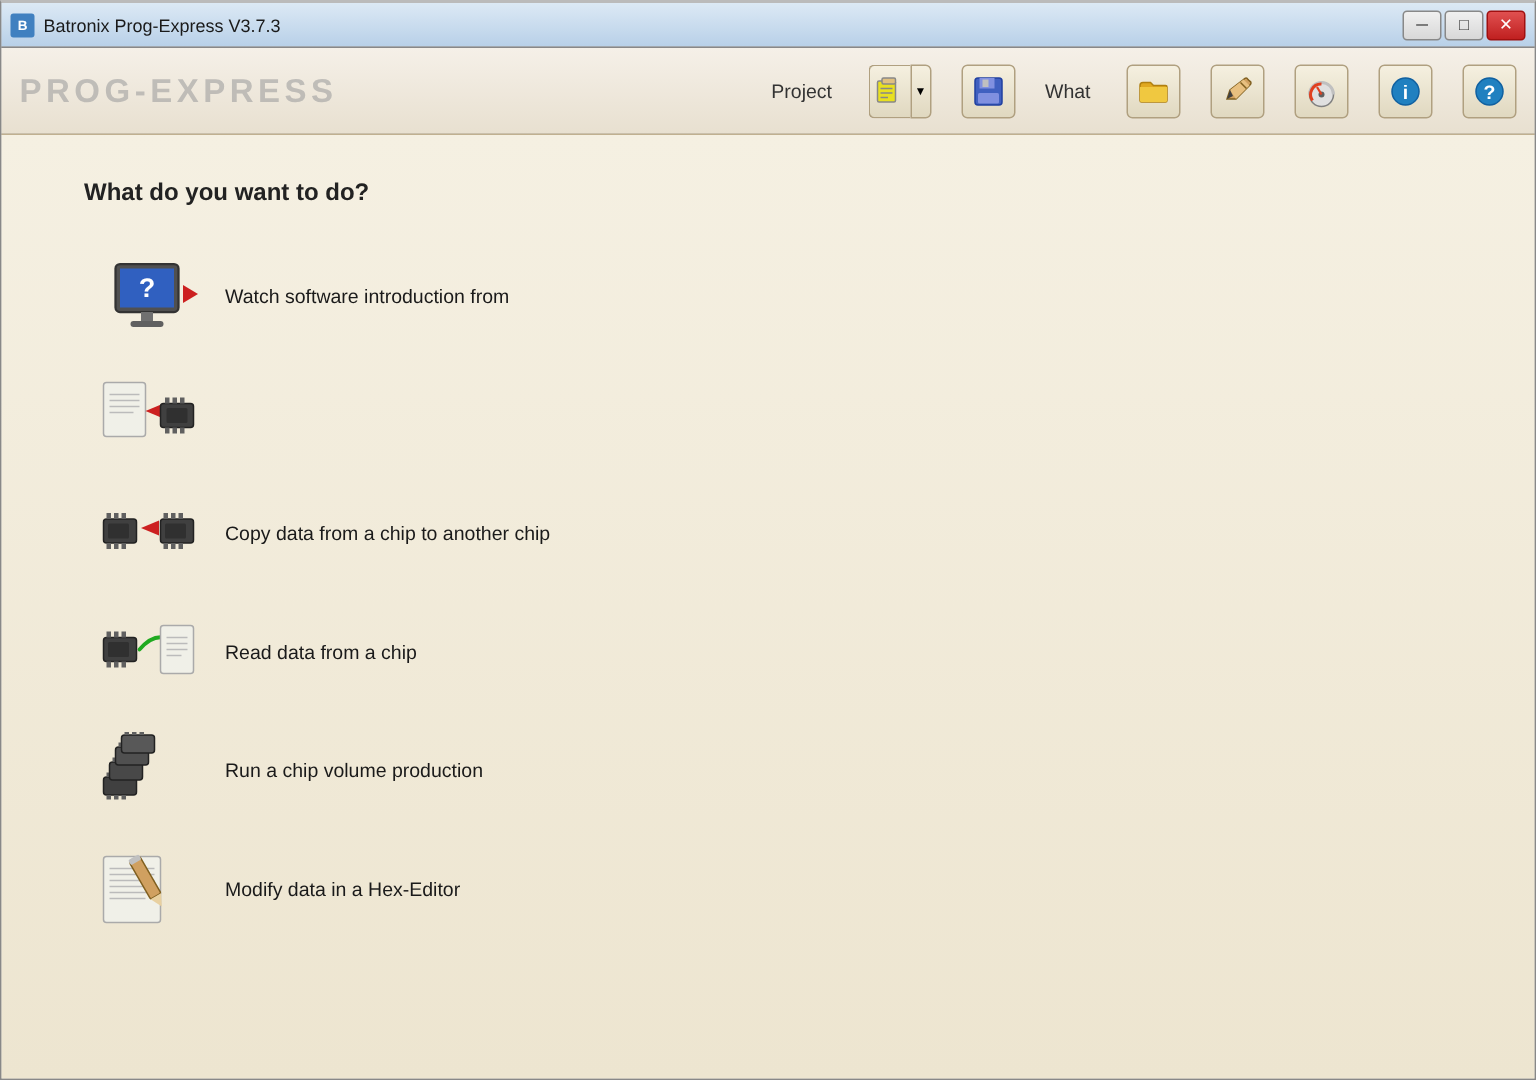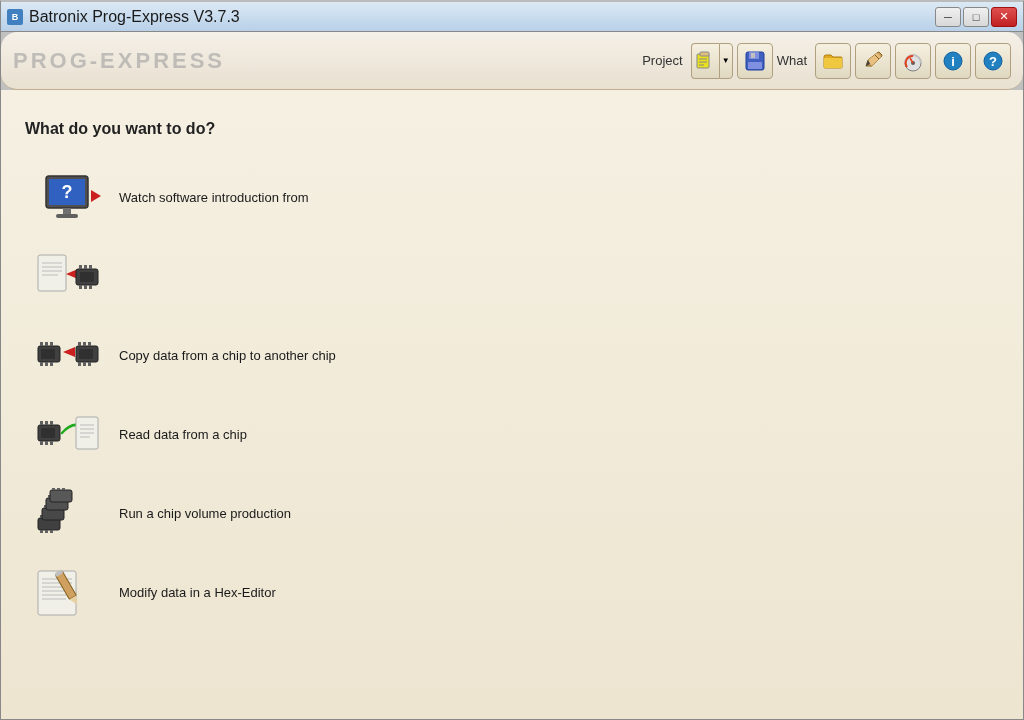--- a/index.html
+++ b/index.html
@@ -43,21 +43,21 @@
       background: #4080c0;
       border-radius: 2px;
       display: flex;
       align-items: center;
       justify-content: center;
       font-size: 9px;
       color: white;
       font-weight: bold;
     }
     .title-text {
-      font-size: 16px;
+      font-size: 12px;
       color: #1a1a1a;
       font-weight: normal;
     }
     .title-buttons {
       display: flex;
       gap: 2px;
     }
     .title-btn {
       width: 26px;
       height: 20px;
@@ -78,36 +78,35 @@
     }
     .toolbar {
       background: linear-gradient(to bottom, #f5f0e8 0%, #e8e0d0 100%);
       height: 58px;
       display: flex;
       align-items: center;
       padding: 0 12px;
       border-bottom: 1px solid #c0b090;
       gap: 8px;
       flex-shrink: 0;
-      border-radius: 16px;
     }
     .toolbar-logo {
       flex: 1;
       font-family: Arial, sans-serif;
       font-size: 22px;
       font-weight: bold;
       color: #a0a0a0;
       letter-spacing: 3px;
       text-transform: uppercase;
       opacity: 0.6;
     }
     .toolbar-right {
       display: flex;
       align-items: center;
-      gap: 4px;
+      gap: 20px;
     }
     .toolbar-label {
       font-size: 13px;
       color: #333;
       margin-right: 4px;
     }
     .toolbar-btn {
       width: 36px;
       height: 36px;
       border: 1px solid #b0a080;
@@ -144,21 +143,21 @@
       background: linear-gradient(to bottom, #f5f0e0, #e0d8c0);
       cursor: pointer;
       display: flex;
       align-items: center;
       justify-content: center;
       font-size: 8px;
     }
     .content-area {
       flex: 1;
       background: linear-gradient(to bottom, #f5f0e2 0%, #ede5d0 100%);
-      padding: 30px 24px;
+      padding: 30px 55px;
       overflow-y: auto;
     }
     .page-title {
       font-size: 16px;
       font-weight: bold;
       color: #222;
       margin-bottom: 28px;
     }
     .menu-item {
       display: flex;

